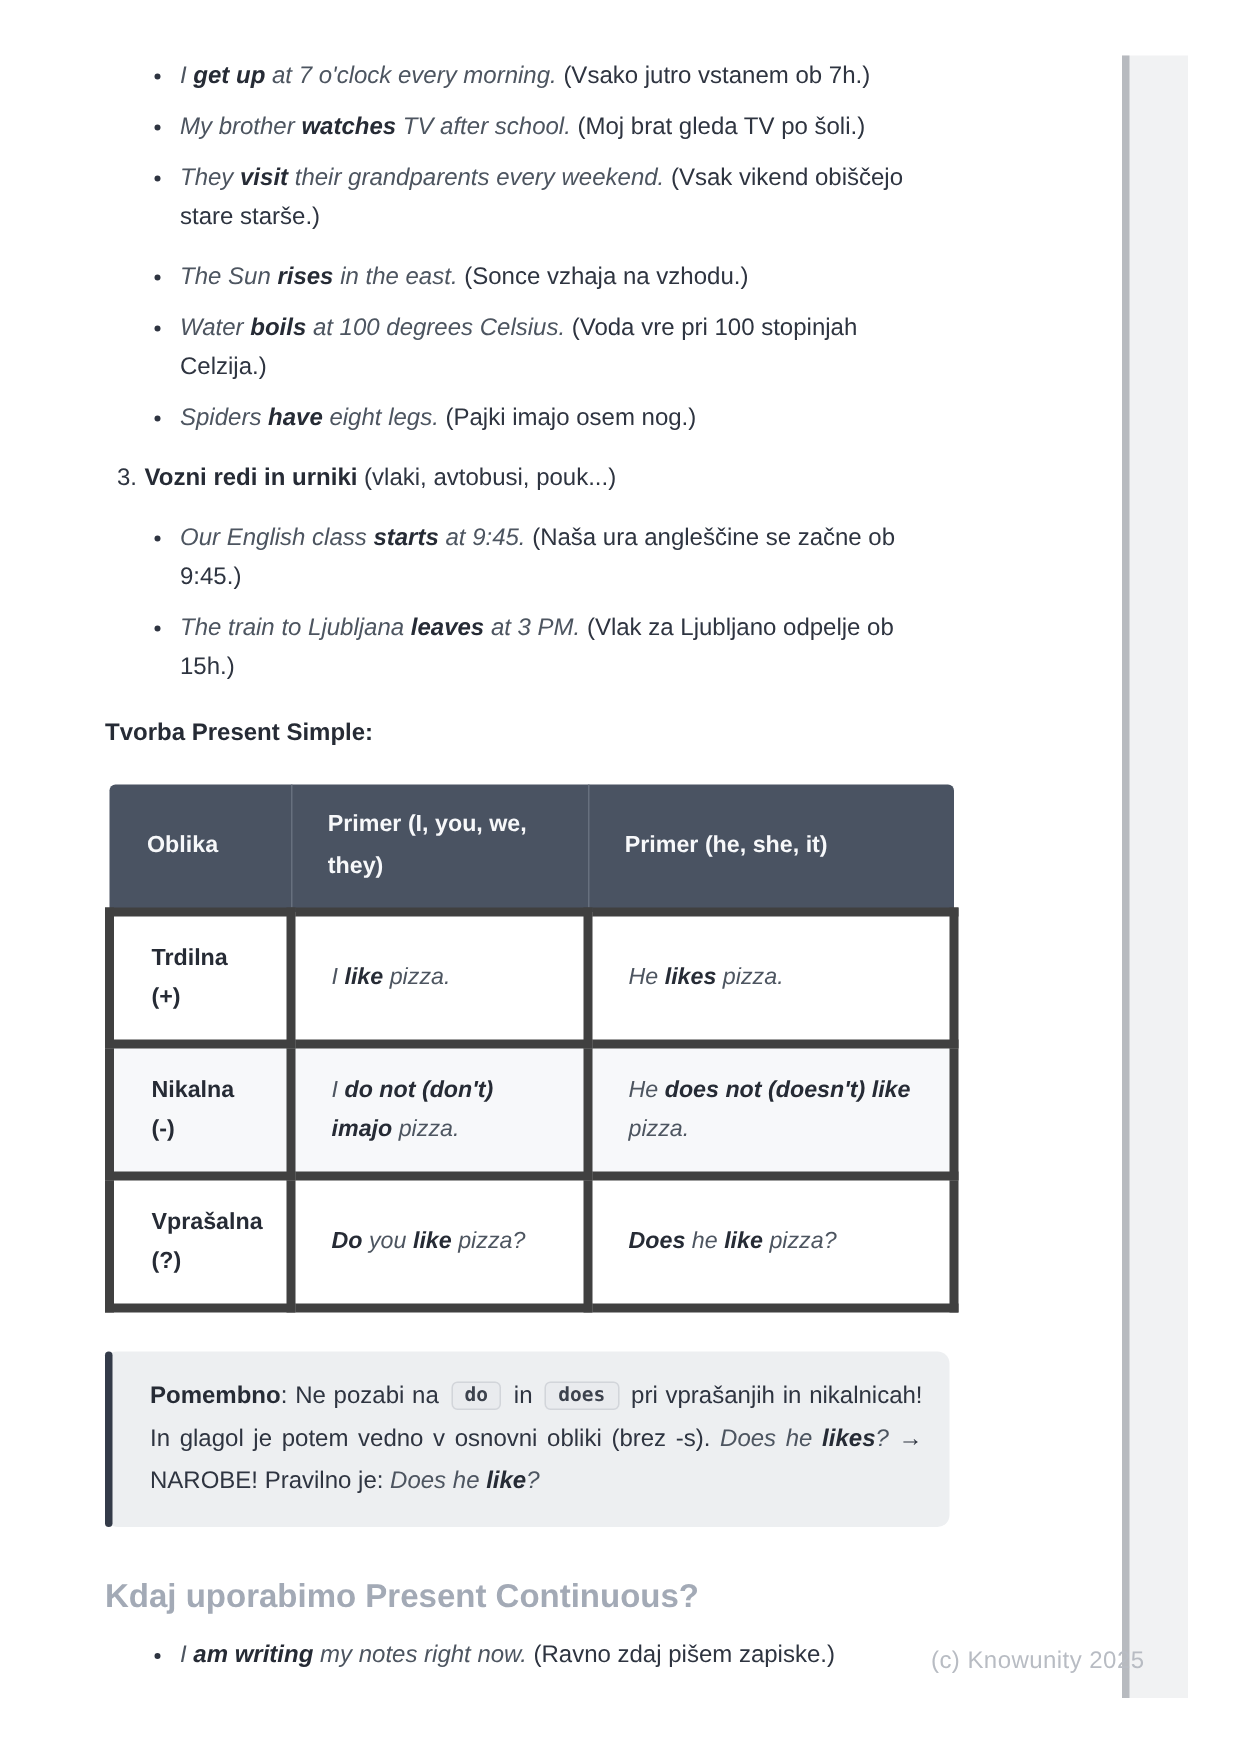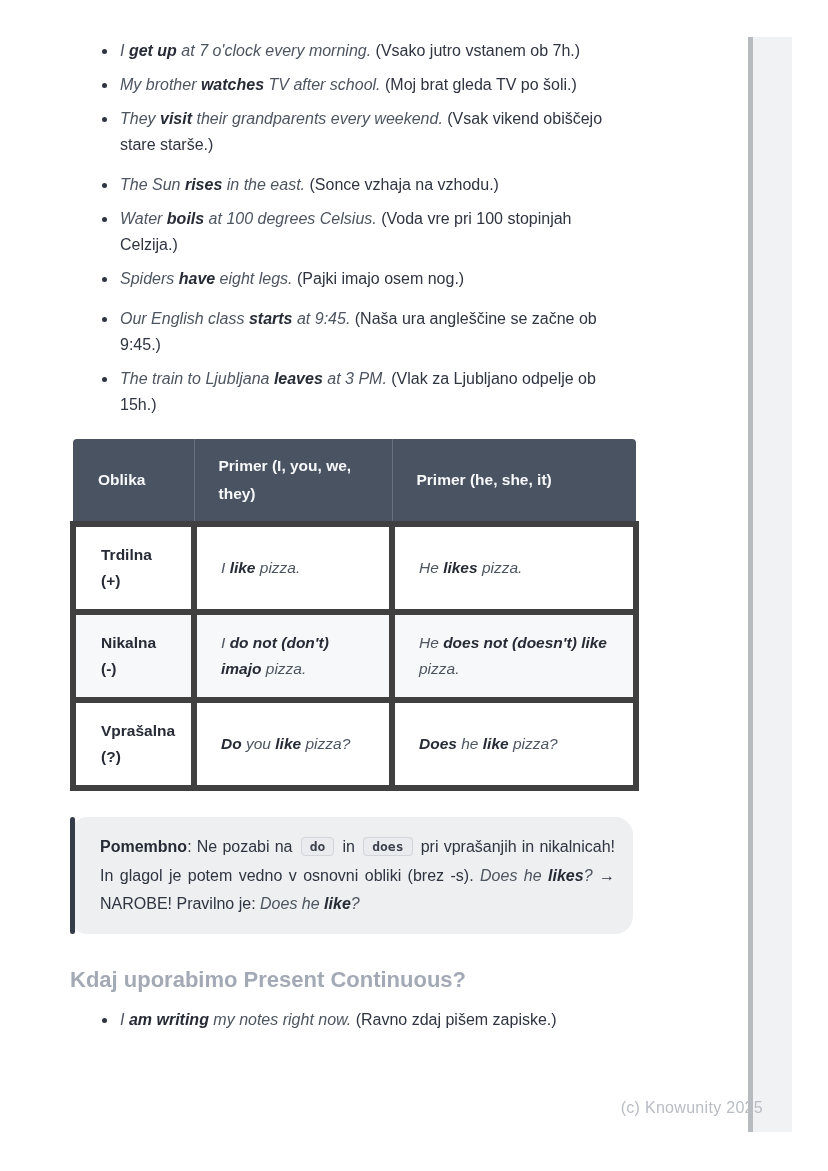--- a/index.html
+++ b/index.html
@@ -59,21 +59,21 @@
     border:6px solid #404040;
     padding:15px 18px 15px 24px;vertical-align:middle;
     line-height:26px;font-size:15.5px;background:#ffffff;
   }
   table.gram td:first-child{padding-left:25px;}
   table.gram tr.striped td{background:#f7f8fa;}
   table.gram td.lbl{font-weight:700;color:#262b35;}
   
   .callout{
     position:relative;margin-top:26px;width:563px;
-    background:#edeff1;border-radius:18px;
+    background:#edeff1;border-radius:8px;
     padding:16px 18px 16px 30px;box-sizing:border-box;
     line-height:28px;text-align:justify;color:#2e3440;
   }
   .callout .bar{
     position:absolute;left:0;top:0;bottom:0;width:5px;
     background:#343b49;border-radius:99px;
   }
   
   .h2-muted{
     margin:32px 0 0 0;font-size:22px;line-height:27px;
@@ -107,26 +107,30 @@
       <li><span class="i">They </span><span class="bi">visit</span><span class="i"> their grandparents every weekend.</span><span> (Vsak vikend obiščejo stare starše.)</span></li>
     </ul>
 
 
     <ul class="bullets">
       <li><span class="i">The Sun </span><span class="bi">rises</span><span class="i"> in the east.</span><span> (Sonce vzhaja na vzhodu.)</span></li>
       <li><span class="i">Water </span><span class="bi">boils</span><span class="i"> at 100 degrees Celsius.</span><span> (Voda vre pri 100 stopinjah Celzija.)</span></li>
       <li><span class="i">Spiders </span><span class="bi">have</span><span class="i"> eight legs.</span><span> (Pajki imajo osem nog.)</span></li>
     </ul>
 
+    <div class="numbered mt14">
+      <span class="num">3.</span><span class="ttl">Vozni redi in urniki</span><span> (vlaki, avtobusi, pouk...)</span>
+    </div>
 
     <ul class="bullets">
       <li><span class="i">Our English class </span><span class="bi">starts</span><span class="i"> at 9:45.</span><span> (Naša ura angleščine se začne ob 9:45.)</span></li>
       <li><span class="i">The train to Ljubljana </span><span class="bi">leaves</span><span class="i"> at 3 PM.</span><span> (Vlak za Ljubljano odpelje ob 15h.)</span></li>
     </ul>
 
+    <p class="p-head">Tvorba Present Simple:</p>
 
     <table class="gram">
       <colgroup>
           <col class="c1">
           <col class="c2">
           <col class="c3">
         </colgroup>
       <thead>
         <tr>
           <th>Oblika</th>

